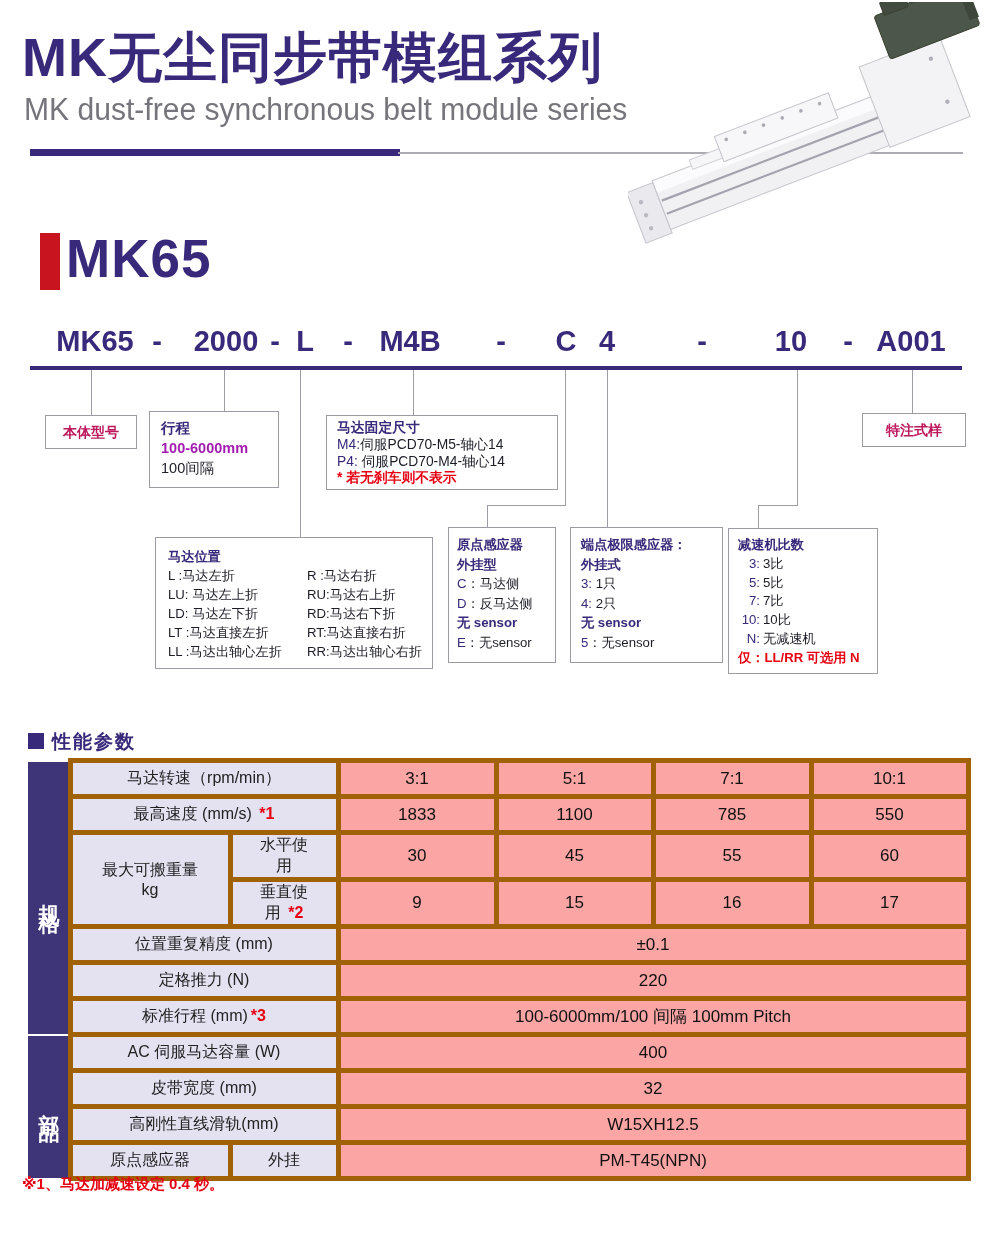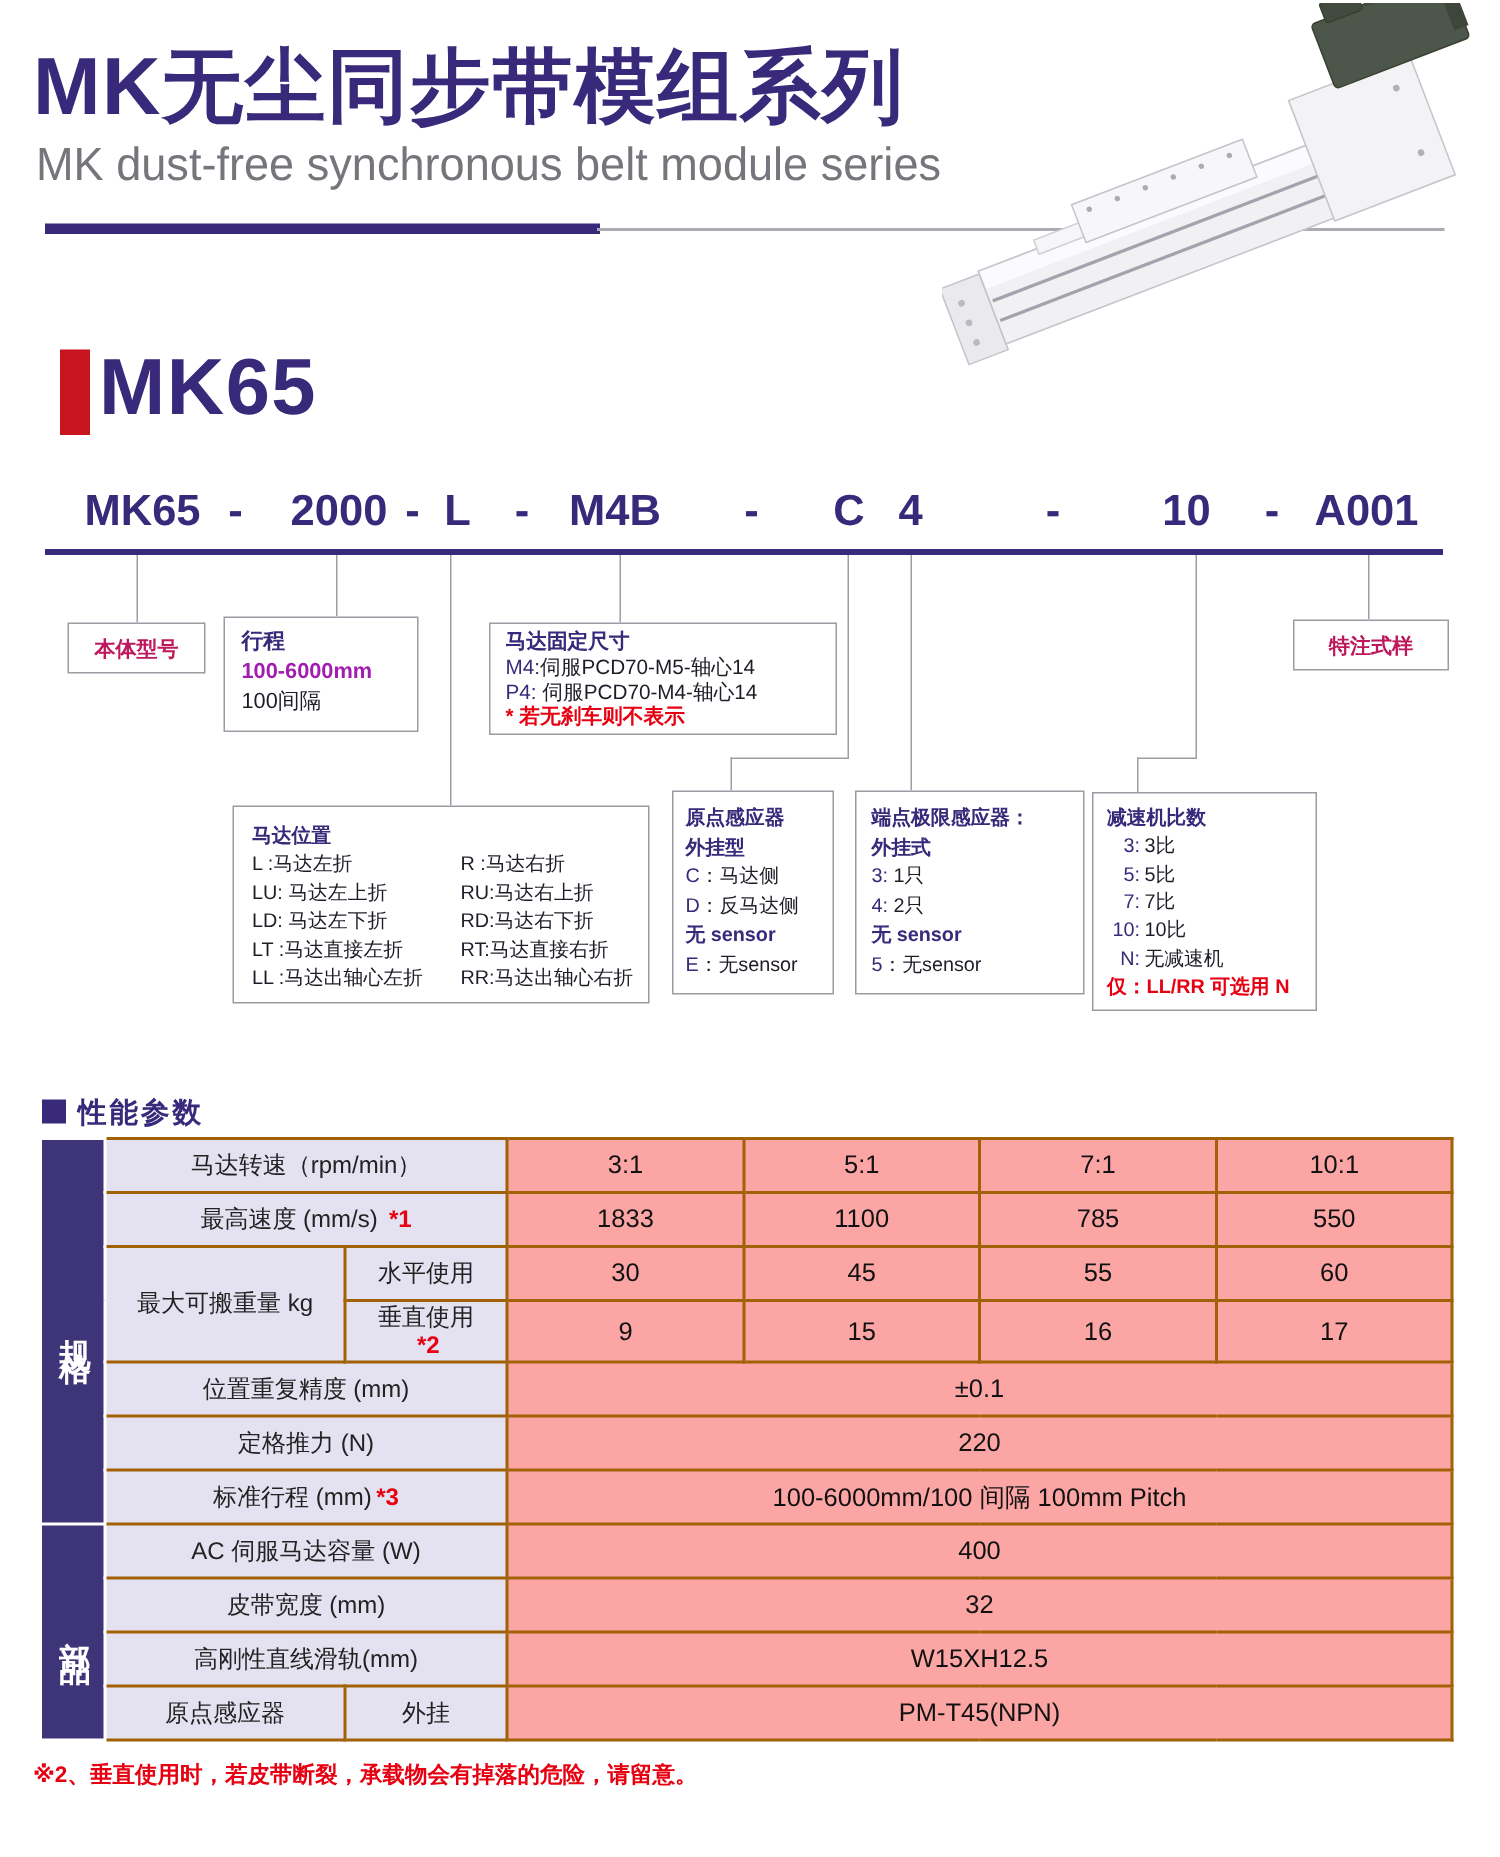--- a/index.html
+++ b/index.html
@@ -46,21 +46,21 @@
   #box-reducer .code{display:inline-block;min-width:22px;text-align:right;margin-right:3px;}
   .pair-row{display:flex;white-space:nowrap;}
   .pair-cell{white-space:nowrap;}
   .pair-cell:first-child{width:139px;flex:0 0 139px;}
   
   #params-square{left:28px;top:733px;width:16px;height:16px;background:#38297A;}
   #params-title{left:52px;top:729px;font-size:19px;font-weight:800;color:#38297A;letter-spacing:2px;text-align:center;}
   
   #params-table{left:28px;top:758px;}
   table{border-collapse:collapse;table-layout:fixed;width:940px;}
-  td{border:2px solid #a16207;height:36px;padding:0 20px;text-align:center;vertical-align:middle;box-sizing:border-box;}
+  td{border:5px solid #a16207;height:36px;padding:0 20px;text-align:center;vertical-align:middle;box-sizing:border-box;}
   td.band{background:#3E3478;border:2px solid #fff;width:42px;padding:0;}
   td.band:first-child{border-left:none;}
   .band-text{writing-mode:vertical-rl;text-orientation:upright;color:#fff;font-size:21px;font-weight:700;letter-spacing:9px;line-height:42px;}
   td.label{background:#E4E1F0;font-size:16px;color:#222;}
   td.value{background:#fca5a5;font-size:17px;color:#111;}
   .note{color:#E60012;font-weight:700;margin-left:3px;}
   
   #footnotes{left:22px;top:1174px;font-size:15px;font-weight:700;color:#E60012;line-height:19.5px;}
 </style>
 </head>
@@ -272,14 +272,14 @@
       </tr>
       <tr>
         <td class="label">原点感应器</td>
         <td class="label">外挂</td>
         <td class="value" colspan="4">PM-T45(NPN)</td>
       </tr>
     </tbody>
 </table>
 
 <div class="abs" id="footnotes">
-    <div class="footnote">※2、垂直使用时，若皮带断裂，承载物会有掉落的危险，请留意。</div>
+    <div class="footnote">※1、马达加减速设定 0.4 秒。</div>
   </div>
 
 </body></html>

